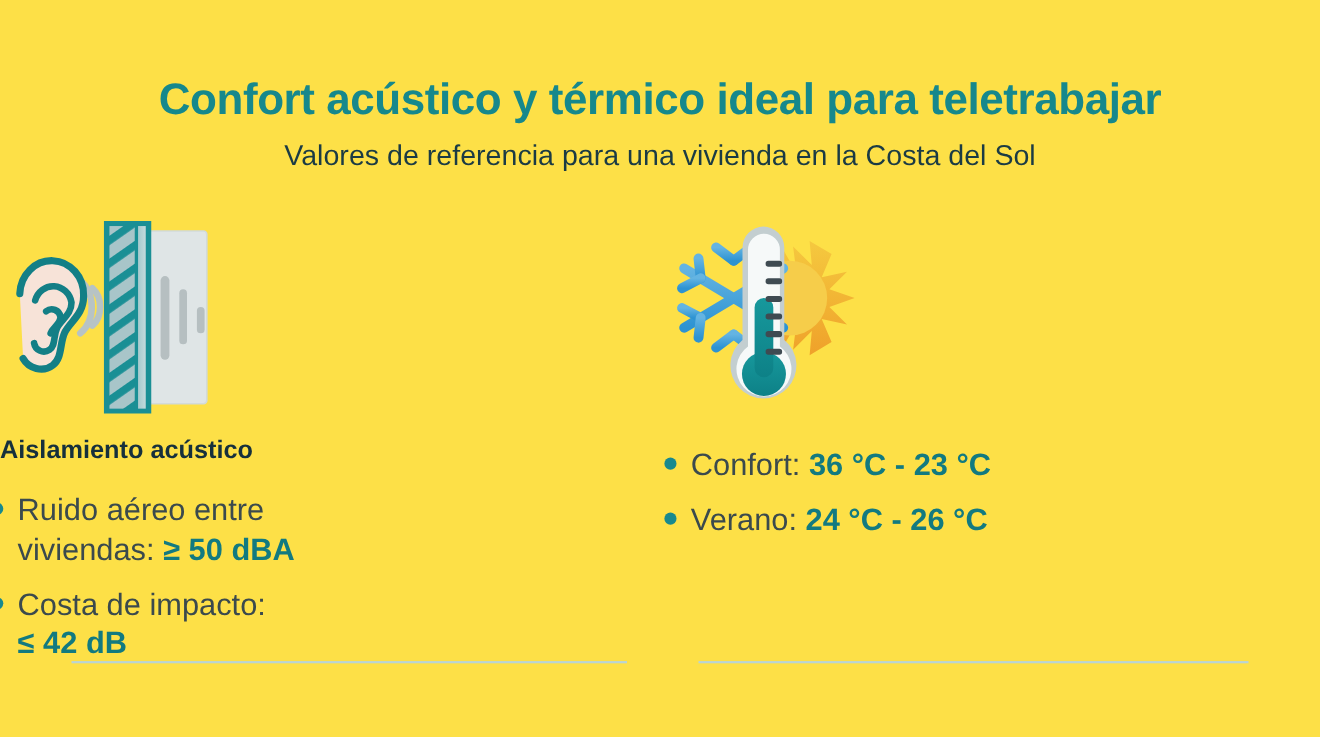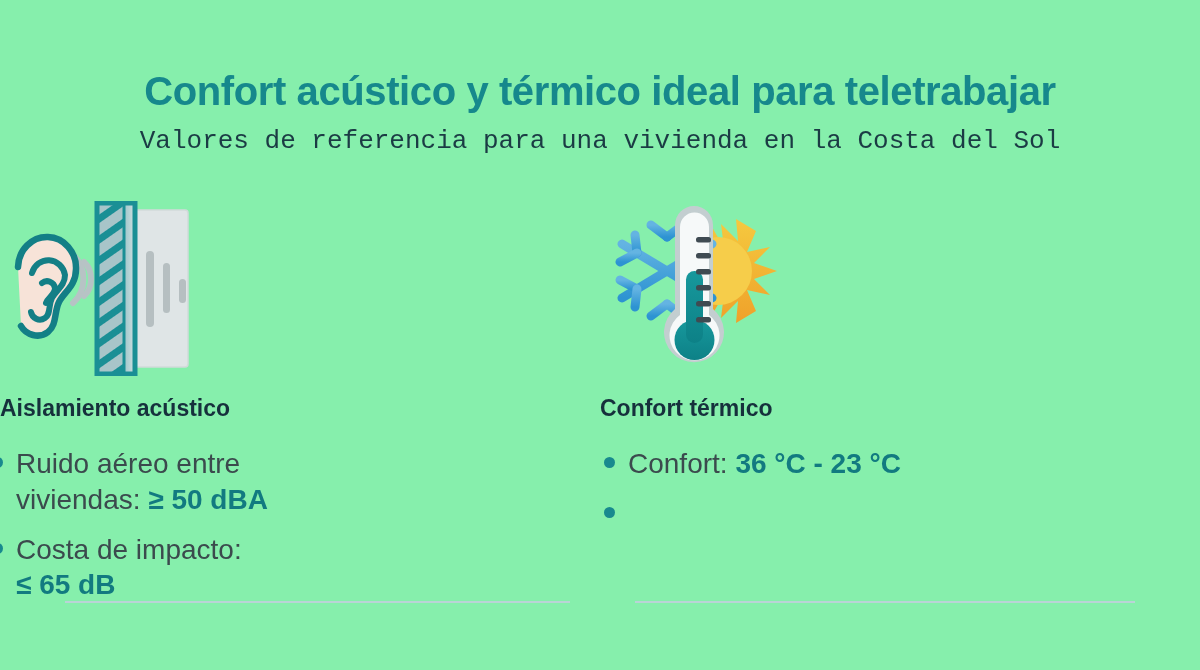--- a/index.html
+++ b/index.html
@@ -12,21 +12,21 @@
     background: #f0f4f4;
     font-family: "Liberation Sans", sans-serif;
     overflow: hidden;
     position: relative;
   }
 
   .infographic {
     position: relative;
     width: 1200px;
     height: 670px;
-    background: #86efac;
+    background: #fde047;
   }
 
   
   .header {
     position: absolute;
     top: 68px;
     left: 0;
     width: 1200px;
     text-align: center;
   }
@@ -39,21 +39,20 @@
     margin: 0;
     white-space: nowrap;
   }
   .subtitle {
     font-size: 26px;
     font-weight: normal;
     color: #1b3b44;
     line-height: 1.2;
     margin: 12px 0 0 0;
     white-space: nowrap;
-    font-family: Liberation Mono, monospace;
   }
 
   
   .columns {
     position: absolute;
     top: 196px;
     left: 0;
     width: 1200px;
     display: flex;
   }
@@ -176,21 +175,21 @@
 
       <div class="section-heading">Aislamiento acústico</div>
 
       <ul class="bullets">
         <li class="bullet">
           <span class="dot"></span>
           <span class="bullet-text"><span>Ruido aéreo entre viviendas: </span><span class="val">≥ 50 dBA</span></span>
         </li>
         <li class="bullet">
           <span class="dot"></span>
-          <span class="bullet-text"><span>Costa de impacto: </span><span class="val">≤ 65 dB</span></span>
+          <span class="bullet-text"><span>Costa de impacto: </span><span class="val">≤ 42 dB</span></span>
         </li>
       </ul>
     </div>
 
     <div class="column col-thermal">
 
       <div class="icon-wrap">
         <svg width="185" height="180" viewBox="0 0 185 180" aria-hidden="true">
           <defs>
             <linearGradient id="sunGrad" x1="0" y1="0" x2="0" y2="1">
@@ -240,29 +239,29 @@
               <rect x="96" y="54" width="15" height="5.5" rx="2.5"></rect>
               <rect x="96" y="70" width="15" height="5.5" rx="2.5"></rect>
               <rect x="96" y="86" width="15" height="5.5" rx="2.5"></rect>
               <rect x="96" y="102" width="15" height="5.5" rx="2.5"></rect>
               <rect x="96" y="118" width="15" height="5.5" rx="2.5"></rect>
             </g>
           </g>
         </svg>
       </div>
 
-      <div class="section-heading">Confort térmico</div>
 
       <ul class="bullets">
         <li class="bullet">
           <span class="dot"></span>
           <span class="bullet-text"><span>Confort: </span><span class="val">36 °C - 23 °C</span></span>
         </li>
         <li class="bullet">
           <span class="dot"></span>
+          <span class="bullet-text"><span>Verano: </span><span class="val">24 °C - 26 °C</span></span>
         </li>
       </ul>
     </div>
 
   </div>
 
   <div class="divider divider-left"></div>
   <div class="divider divider-right"></div>
 
 </div>

